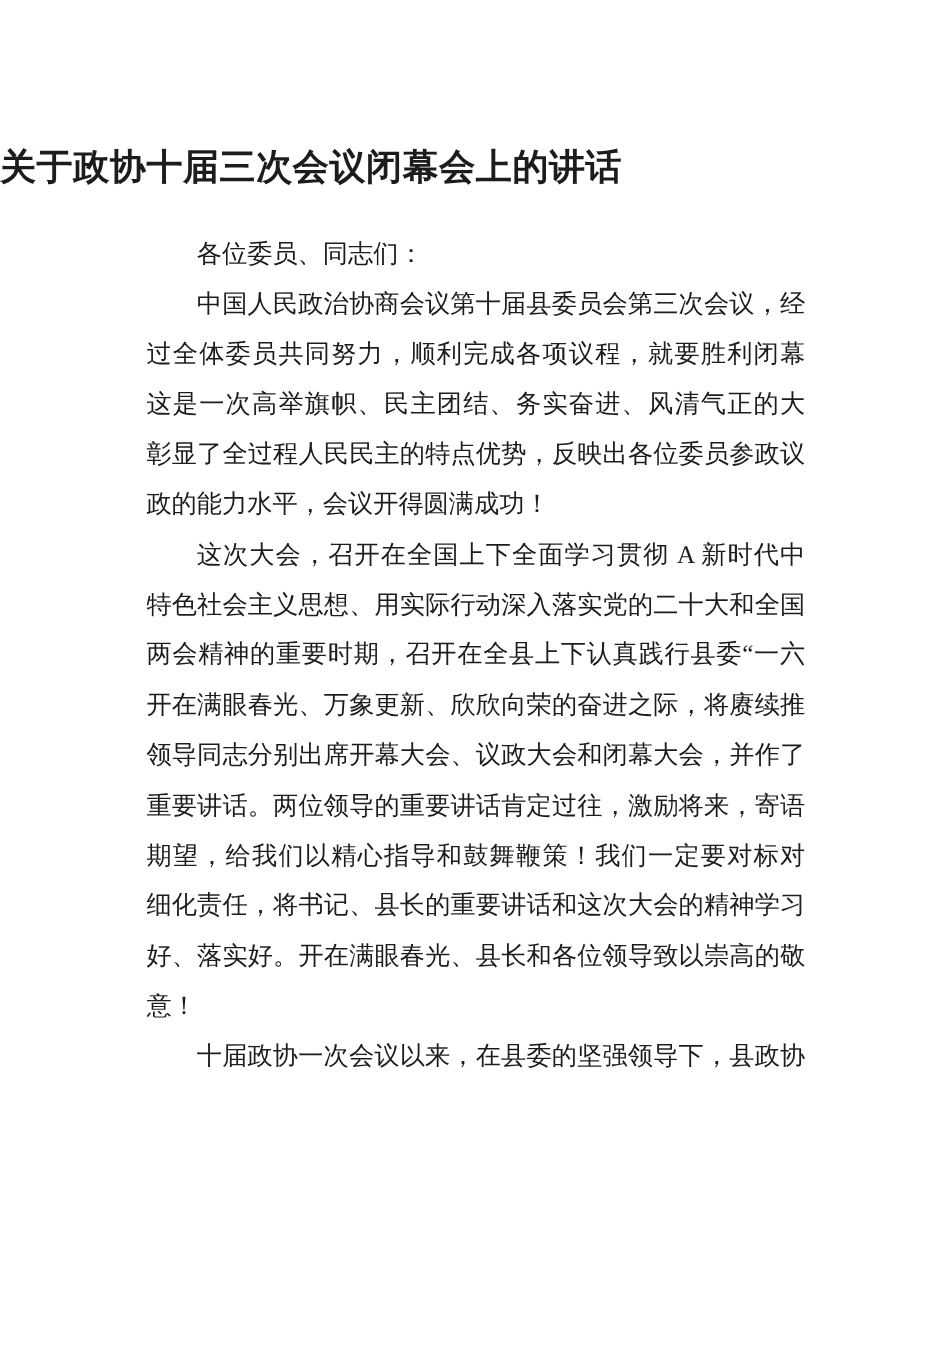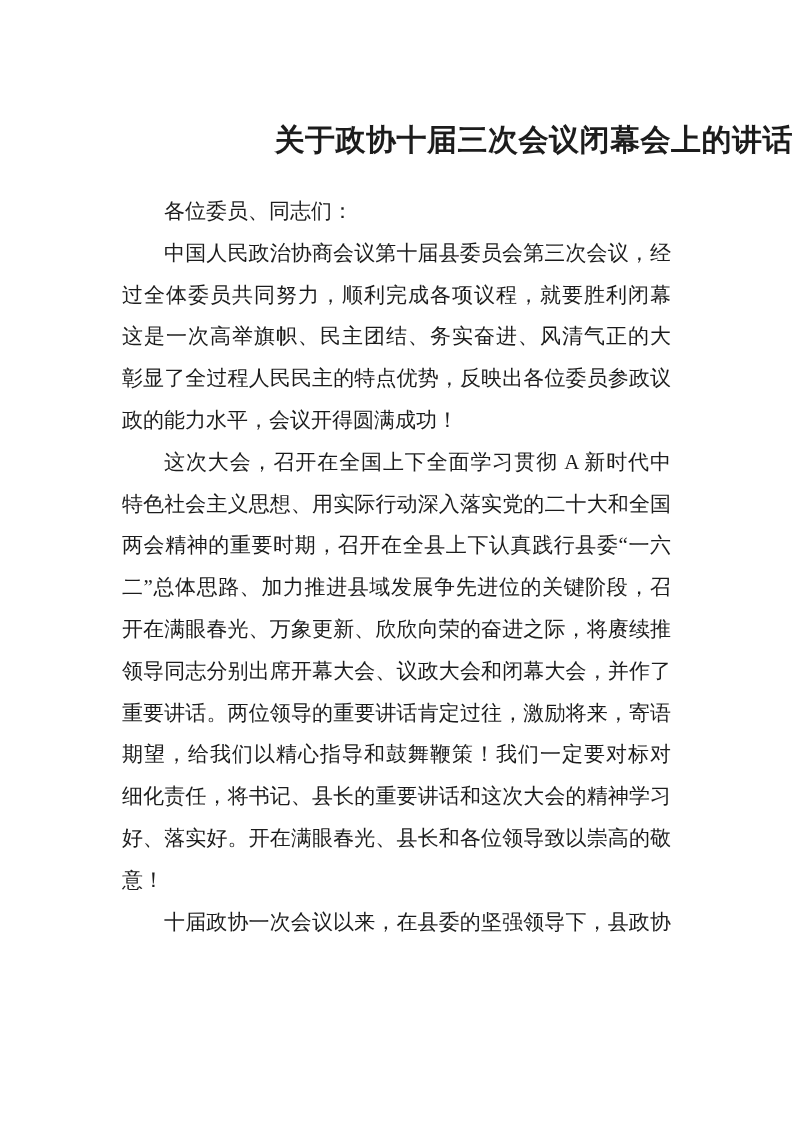--- a/index.html
+++ b/index.html
@@ -14,21 +14,21 @@
     background: #ffffff;
     overflow: hidden;
     font-family: "Liberation Serif", serif;
     color: #1c1c1c;
   }
   .doc-title {
     position: absolute;
     top: 118px;
     left: 0;
     width: 793px;
-    text-align: right;
+    text-align: left;
     font-size: 30px;
     font-weight: bold;
     line-height: 44px;
     letter-spacing: 0.5px;
     white-space: nowrap;
   }
   .body-text {
     position: absolute;
     left: 122px;
     top: 191px;
@@ -61,21 +61,20 @@
   <div class="body-text">
     <div class="line indent">各位委员、同志们：</div>
     <div class="line indent justify">中国人民政治协商会议第十届县委员会第三次会议，经</div>
     <div class="line justify">过全体委员共同努力，顺利完成各项议程，就要胜利闭幕了。</div>
     <div class="line justify">这是一次高举旗帜、民主团结、务实奋进、风清气正的大会，</div>
     <div class="line justify">彰显了全过程人民民主的特点优势，反映出各位委员参政议</div>
     <div class="line">政的能力水平，会议开得圆满成功！</div>
     <div class="line indent justify">这次大会，召开在全国上下全面学习贯彻 A 新时代中国</div>
     <div class="line justify">特色社会主义思想、用实际行动深入落实党的二十大和全国</div>
     <div class="line justify">两会精神的重要时期，召开在全县上下认真践行县委“一六</div>
-    <div class="line justify">二”总体思路、加力推进县域发展争先进位的关键阶段，召</div>
     <div class="line justify">开在满眼春光、万象更新、欣欣向荣的奋进之际，将赓续推</div>
     <div class="line justify">领导同志分别出席开幕大会、议政大会和闭幕大会，并作了</div>
     <div class="line justify">重要讲话。两位领导的重要讲话肯定过往，激励将来，寄语</div>
     <div class="line justify">期望，给我们以精心指导和鼓舞鞭策！我们一定要对标对表、</div>
     <div class="line justify">细化责任，将书记、县长的重要讲话和这次大会的精神学习</div>
     <div class="line justify">好、落实好。开在满眼春光、县长和各位领导致以崇高的敬</div>
     <div class="line">意！</div>
     <div class="line indent justify">十届政协一次会议以来，在县委的坚强领导下，县政协</div>
   </div>
 

